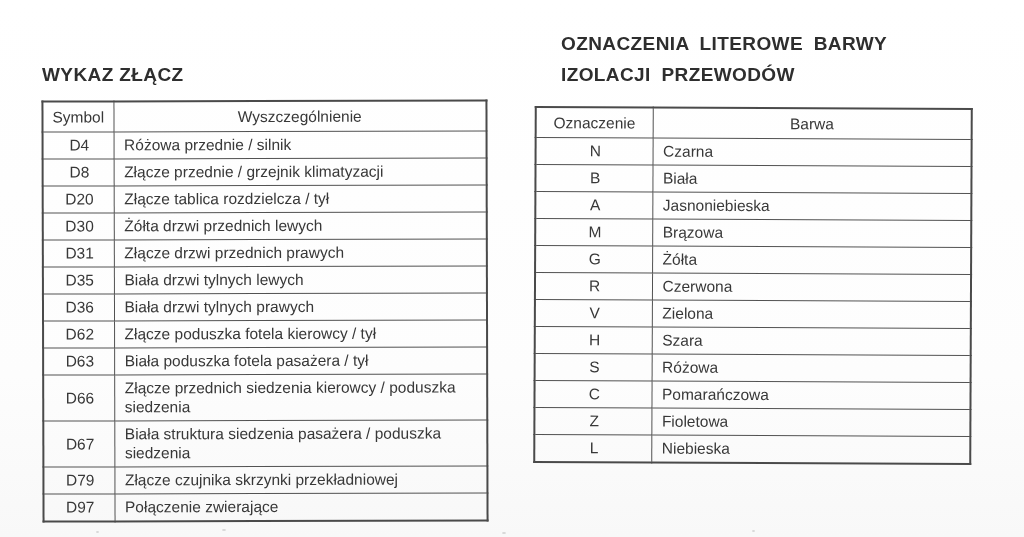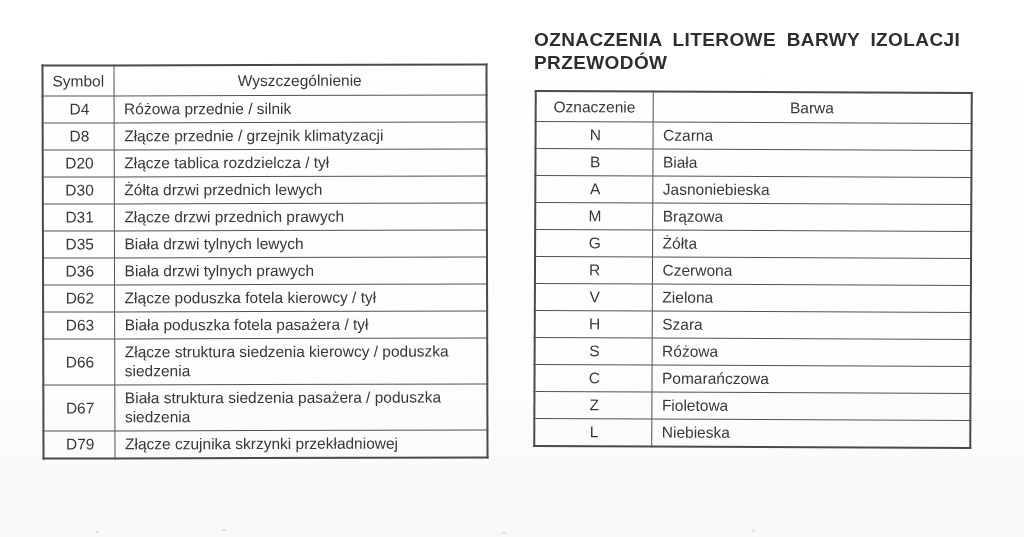--- a/index.html
+++ b/index.html
@@ -31,23 +31,24 @@
   }
   .connectors-section .doc-title { margin-bottom: 14px; }
 
   .wirecolors-section {
     position: absolute;
     left: 534px;
     top: 28px;
     width: 438px;
   }
   .wirecolors-section .doc-title {
-    line-height: 23px;
+    line-height: 31px;
     word-spacing: 5px;
     margin-bottom: 17px;
+    margin-left: 27px;
   }
 
   
   table.scan-table {
     border-collapse: collapse;
     width: 100%;
     background: transparent;
     table-layout: fixed;
   }
   table.scan-table th,
@@ -85,20 +86,21 @@
   .speck.s2 { left: 96px;  top: 531px; width: 3px; height: 2px; }
   .speck.s3 { left: 502px; top: 532px; width: 4px; height: 2px; }
   .speck.s4 { left: 752px; top: 530px; width: 3px; height: 2px; }
 </style>
 </head>
 <body>
 
 <div class="page">
 
   <section class="connectors-section">
+    <h1 class="doc-title">WYKAZ ZŁĄCZ</h1>
     <table class="scan-table connectors-table">
       <colgroup>
           <col class="c-sym">
           <col>
         </colgroup>
       <thead>
         <tr>
           <th>Symbol</th>
           <th>Wyszczególnienie</th>
         </tr>
@@ -135,29 +137,33 @@
         <tr>
             <td class="key-cell">D62</td>
             <td>Złącze poduszka fotela kierowcy / tył</td>
           </tr>
         <tr>
             <td class="key-cell">D63</td>
             <td>Biała poduszka fotela pasażera / tył</td>
           </tr>
         <tr>
             <td class="key-cell">D66</td>
-            <td>Złącze struktura siedzenia kierowcy / poduszka siedzenia</td>
+            <td>Złącze przednich siedzenia kierowcy / poduszka siedzenia</td>
           </tr>
         <tr>
             <td class="key-cell">D67</td>
             <td>Biała struktura siedzenia pasażera / poduszka siedzenia</td>
           </tr>
         <tr>
             <td class="key-cell">D79</td>
             <td>Złącze czujnika skrzynki przekładniowej</td>
+          </tr>
+        <tr>
+            <td class="key-cell">D97</td>
+            <td>Połączenie zwierające</td>
           </tr>
       </tbody>
     </table>
   </section>
 
   <section class="wirecolors-section">
     <h1 class="doc-title">OZNACZENIA LITEROWE BARWY IZOLACJI PRZEWODÓW</h1>
     <table class="scan-table wirecolors-table">
       <colgroup>
           <col class="c-key">

